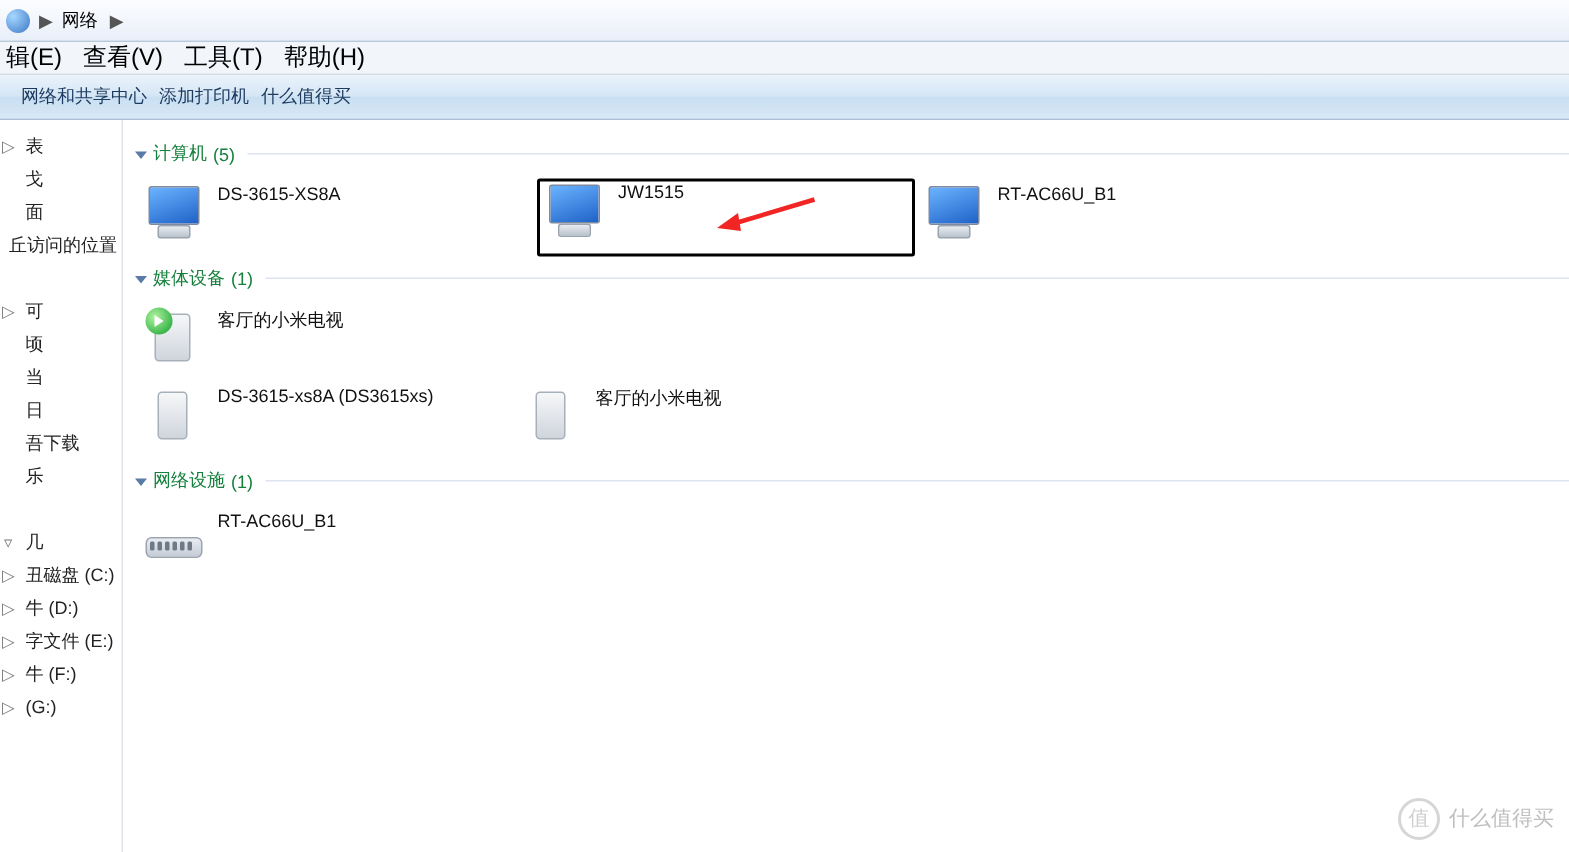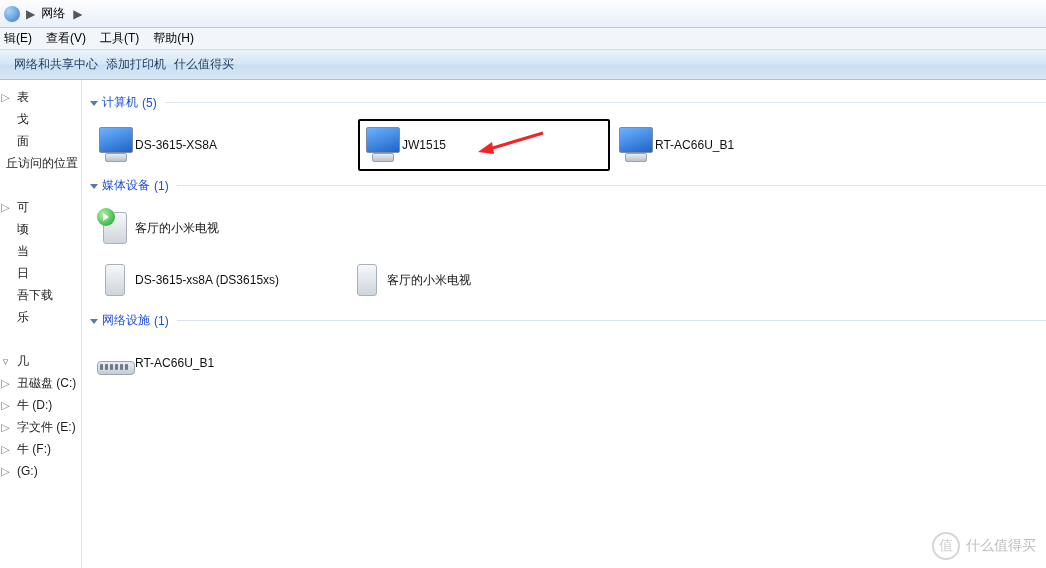--- a/index.html
+++ b/index.html
@@ -28,21 +28,21 @@
     display:inline-block;
   }
   .menu-bar {
     height: 22px;
     background: #f2f6fb;
     border-bottom: 1px solid #d7dde6;
     display: flex;
     align-items: center;
     padding: 0 4px;
     gap: 14px;
-    font-size: 12px;
+    font-size: 16px;
   }
   .menu-bar span { cursor: default; }
   .cmd-bar {
     height: 30px;
     background: linear-gradient(#eaf3fb,#d6e6f5 48%,#c9dff2 52%,#d8e8f6);
     border-bottom: 1px solid #a9bfd7;
     display: flex;
     align-items: center;
     gap: 8px;
     padding: 0 14px;
@@ -68,40 +68,41 @@
     height: 22px;
   }
   .sidebar .exp { width:11px; text-align:center; color:#7a7a7a; font-size:11px; cursor:default; }
   .content {
     flex: 1;
     padding: 8px 0 0 8px;
     overflow: auto;
   }
   .group-header {
     display:flex; align-items:center; gap:4px;
-    color:#1d4ed8;
+    color:#15803d;
     font-size:12px;
     margin: 6px 0 8px 0;
     cursor:default;
   }
   .group-header .arrow {
     width:0;height:0;border-top:5px solid #5a7aa8;border-left:4px solid transparent;border-right:4px solid transparent;
     transform: translateY(1px);
   }
   .group-header .line { flex:1; height:1px; background:#dbe4ef; margin-left:4px;}
   .grid {
     display:flex;
     flex-wrap:wrap;
     column-gap: 0;
   }
   .tile {
     width: 252px;
     height: 52px;
     display:flex;
-    align-items:center;
+    align-items:flex-start;
+    gap:10px;
     padding: 2px 4px;
     border:1px solid transparent;
     border-radius:2px;
     cursor:default;
   }
   .tile .label { font-size:12px; color:#111; }
   .highlight {
     border: 2px solid #000000;
     padding: 0 2px;
     margin-left: 16px;

